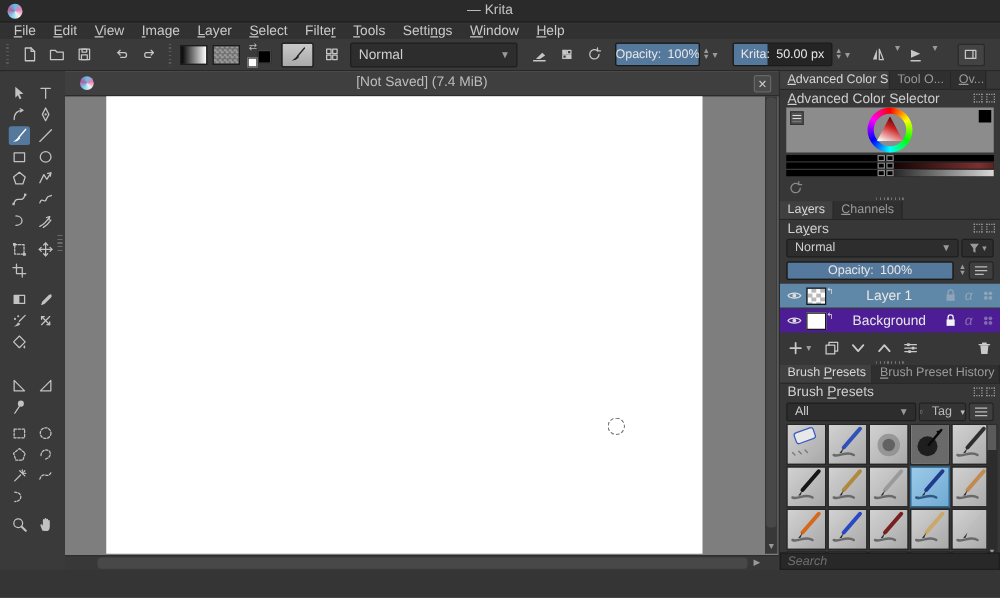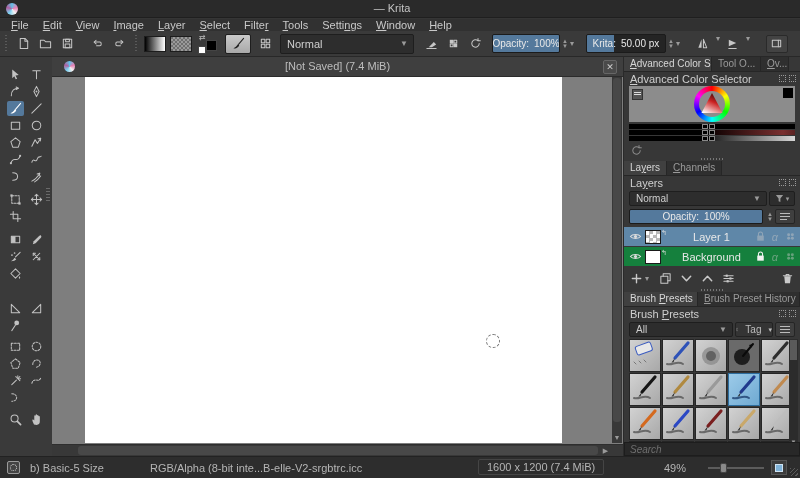--- a/index.html
+++ b/index.html
@@ -120,21 +120,21 @@
   #layers-blend { flex:1; height:15px; font-size:10px; }
   #layers-filter { width:26px; height:15px; background:#2d2d2d; border:1px solid #1e1e1e; border-radius:2px;
        display:flex; align-items:center; justify-content:center; gap:2px; color:#9a9a9a; }
   #layers-opacity-row { display:flex; margin:3px 5px 0 5px; gap:2px; align-items:center;}
   #layers-opacity { flex:1; height:15px; }
   #layers-opacity .fill { width:100%; }
   #layers-opacity .lab { line-height:14px; }
   #layers-props-btn { width:20px; height:15px; background:#3f3f3f; border:1px solid #252525; border-radius:2px;
        display:flex; align-items:center; justify-content:center; color:#bbb; }
   #layer-list { margin:3px 0 0 0; }
-  .layer-row { position:relative; height:19px; display:flex; align-items:center; background:#15803d; margin-bottom:1px; padding-left:5px;}
+  .layer-row { position:relative; height:19px; display:flex; align-items:center; background:#4c1d95; margin-bottom:1px; padding-left:5px;}
   .layer-row.sel { background:#5f87a8; }
   .layer-row .eye { width:16px; color:#ddd; }
   .layer-row .thumb { width:16px; height:14px; border:1px solid #1a1a1a; margin-right:2px; }
   .thumb.checker { background:repeating-conic-gradient(#b9b9b9 0 25%,#fdfdfd 0 50%) 0 0/7px 7px; }
   .thumb.white { background:#fff; }
   .layer-row .badge { font-size:7px; color:#ddd; margin:-8px 2px 0 -2px; }
   .layer-row .lname { flex:1; text-align:center; color:#e8e8e8; }
   .layer-row .ricons { display:flex; gap:3px; margin-right:4px; align-items:center; }
   .layer-row .ricons span { width:12px; text-align:center; }
   .dim { opacity:.45; }
@@ -960,29 +960,13 @@
           </div>
         </div>
       <div id="bp-scroll">
         <div class="thumb"></div>
         <div class="btn">▼</div>
       </div>
     </div>
     <input id="bp-search" style="position: absolute; left: 0px; right: 0px; bottom: 0px; font-style: italic;" placeholder="Search">
   </div>
 
-  <div id="statusbar">
-    <div id="sb-selicon">
-        <i></i>
-      </div>
-    <div id="sb-brush">b) Basic-5 Size</div>
-    <div id="sb-profile">RGB/Alpha (8-bit inte...B-elle-V2-srgbtrc.icc</div>
-    <div id="sb-dims">1600 x 1200 (7.4 MiB)</div>
-    <div id="sb-zoom">49%</div>
-    <div id="sb-slider">
-        <div class="handle"></div>
-      </div>
-    <div id="sb-canvasonly">
-        <i></i>
-      </div>
-    <div id="sb-grip"></div>
-  </div>
 </div>
 
 </body></html>

